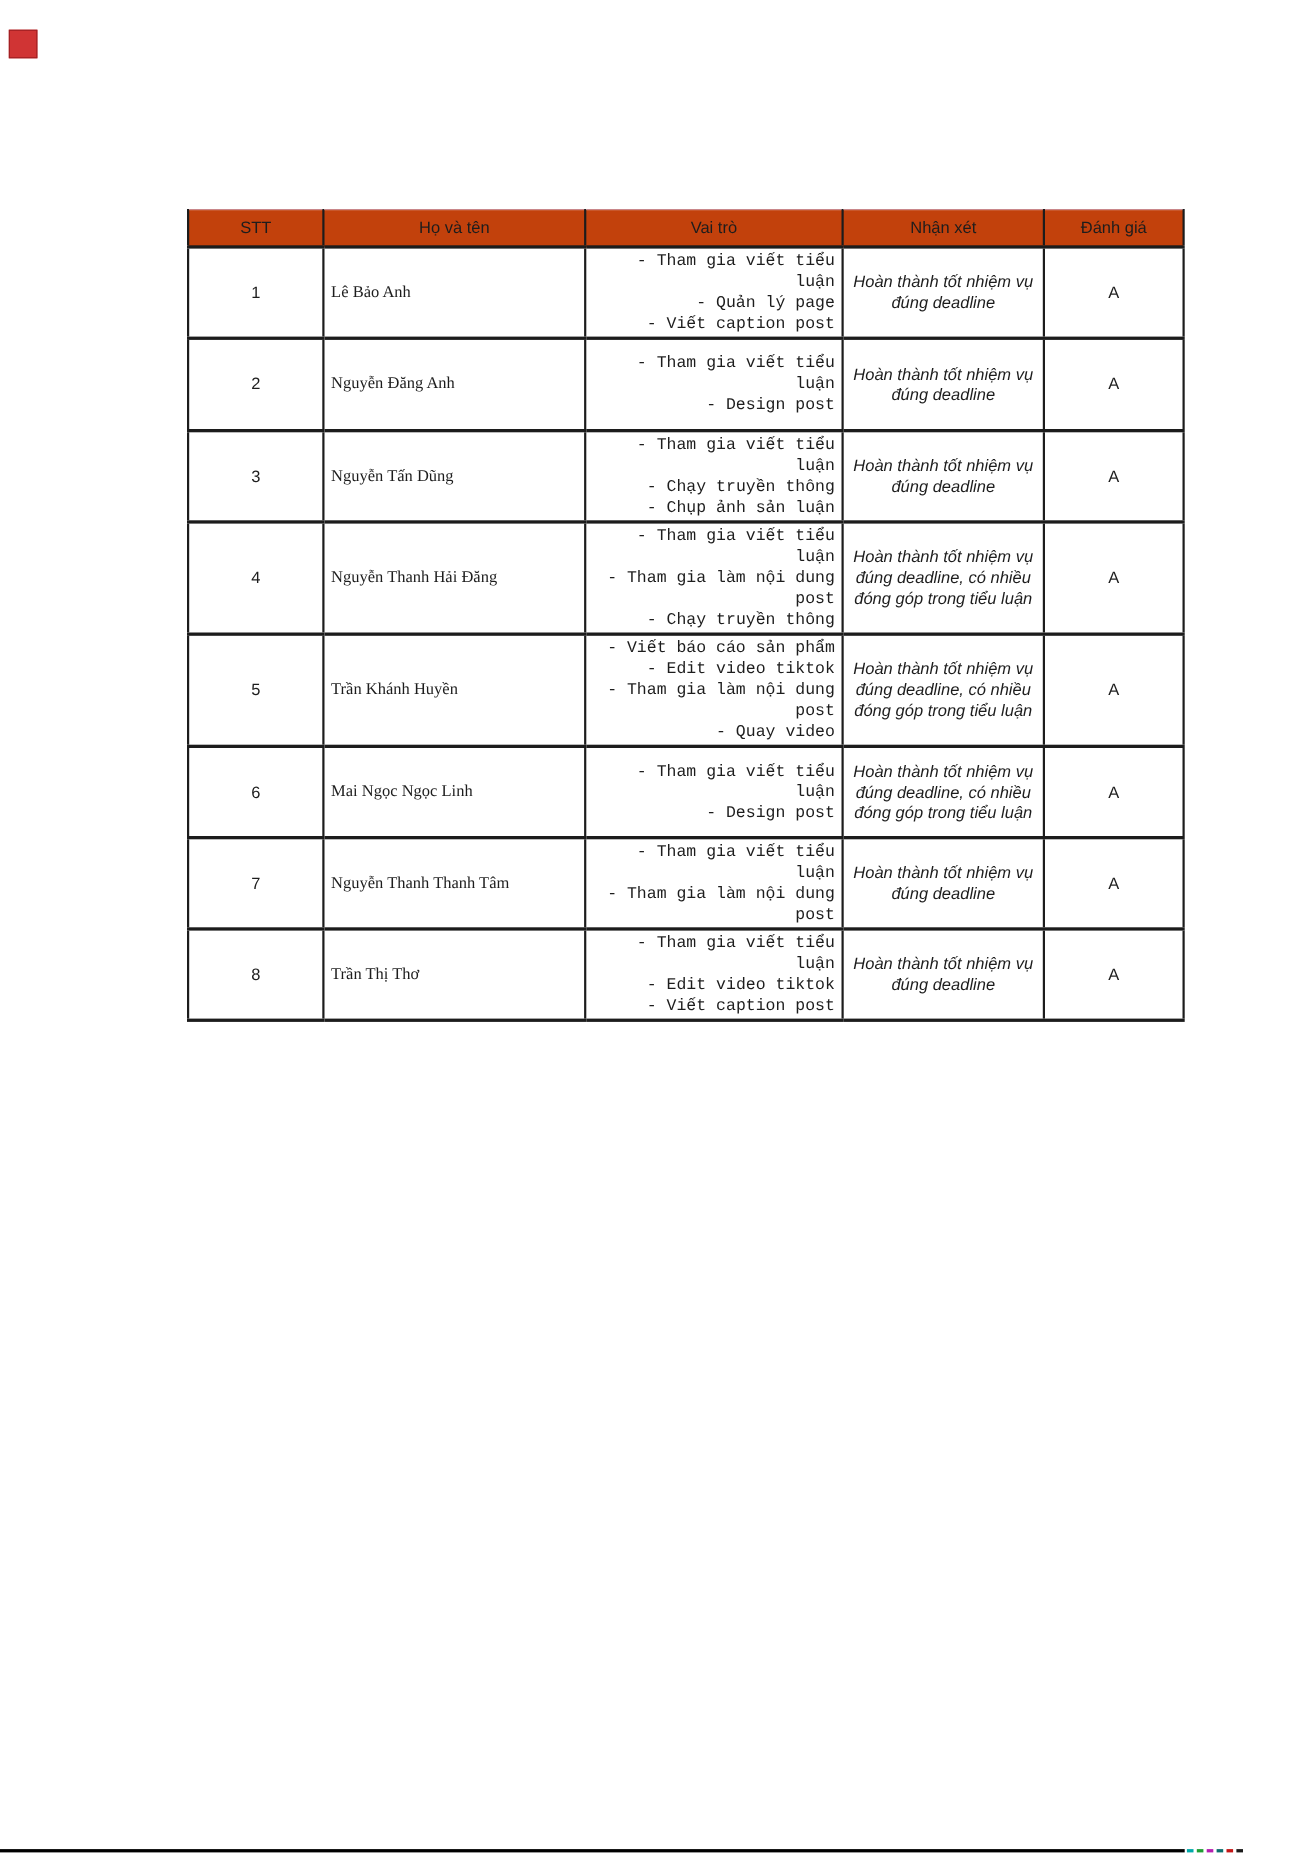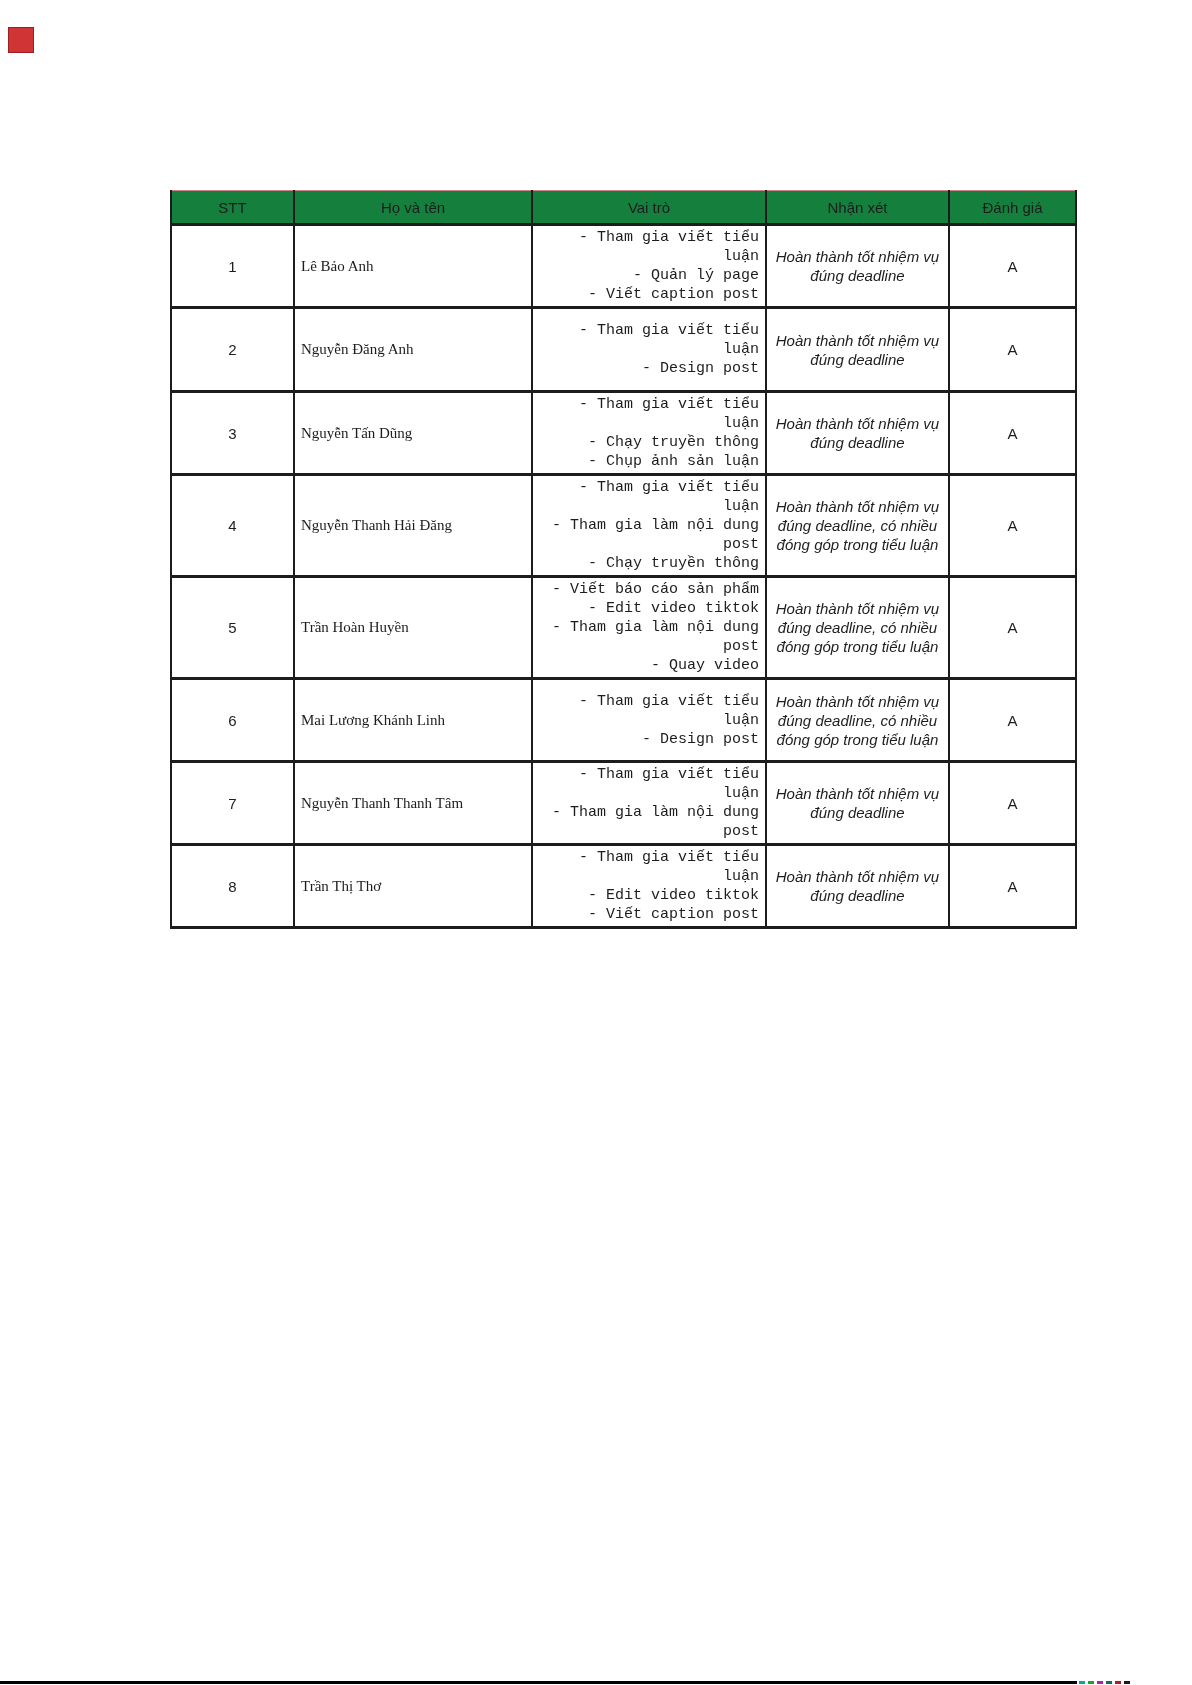--- a/index.html
+++ b/index.html
@@ -46,21 +46,21 @@
     border-right: 2px solid #1c1c1c;
     border-top: 3px solid #1c1c1c;
     border-bottom: 3px solid #1c1c1c;
     padding: 2px 6px;
     box-sizing: border-box;
     vertical-align: middle;
     line-height: 19px;
     font-weight: normal;
   }
   table.doc-table thead th {
-    background: #15803d;
+    background: #c2410c;
     border-top: 1px solid #c9878a;
     text-align: center;
     height: 34px;
     font-weight: normal;
   }
   td.cell-stt   { text-align: center; }
   td.cell-name  { text-align: left; padding-left: 8px; font-family: Liberation Serif, serif; }
   td.cell-roles { text-align: right; padding-left: 8px; font-family: Liberation Mono, monospace; }
   td.cell-comment { text-align: center; padding-left: 5px; padding-right: 5px; font-style: italic; }
   td.cell-grade { text-align: center; }
@@ -150,33 +150,33 @@
     <td class="cell-roles">
             <div>- Tham gia viết tiểu luận</div>
             <div>- Tham gia làm nội dung post</div>
             <div>- Chạy truyền thông</div>
           </td>
     <td class="cell-comment">Hoàn thành tốt nhiệm vụ đúng deadline, có nhiều đóng góp trong tiểu luận</td>
     <td class="cell-grade">A</td>
   </tr>
         <tr style="height: 84px;">
     <td class="cell-stt">5</td>
-    <td class="cell-name">Trần Hoàn Huyền</td>
+    <td class="cell-name">Trần Khánh Huyền</td>
     <td class="cell-roles">
             <div>- Viết báo cáo sản phẩm</div>
             <div>- Edit video tiktok</div>
             <div>- Tham gia làm nội dung post</div>
             <div>- Quay video</div>
           </td>
     <td class="cell-comment">Hoàn thành tốt nhiệm vụ đúng deadline, có nhiều đóng góp trong tiểu luận</td>
     <td class="cell-grade">A</td>
   </tr>
         <tr style="height: 83px;">
     <td class="cell-stt">6</td>
-    <td class="cell-name">Mai Lương Khánh Linh</td>
+    <td class="cell-name">Mai Ngọc Ngọc Linh</td>
     <td class="cell-roles">
             <div>- Tham gia viết tiểu luận</div>
             <div>- Design post</div>
           </td>
     <td class="cell-comment">Hoàn thành tốt nhiệm vụ đúng deadline, có nhiều đóng góp trong tiểu luận</td>
     <td class="cell-grade">A</td>
   </tr>
         <tr style="height: 47px;">
     <td class="cell-stt">7</td>
     <td class="cell-name">Nguyễn Thanh Thanh Tâm</td>

